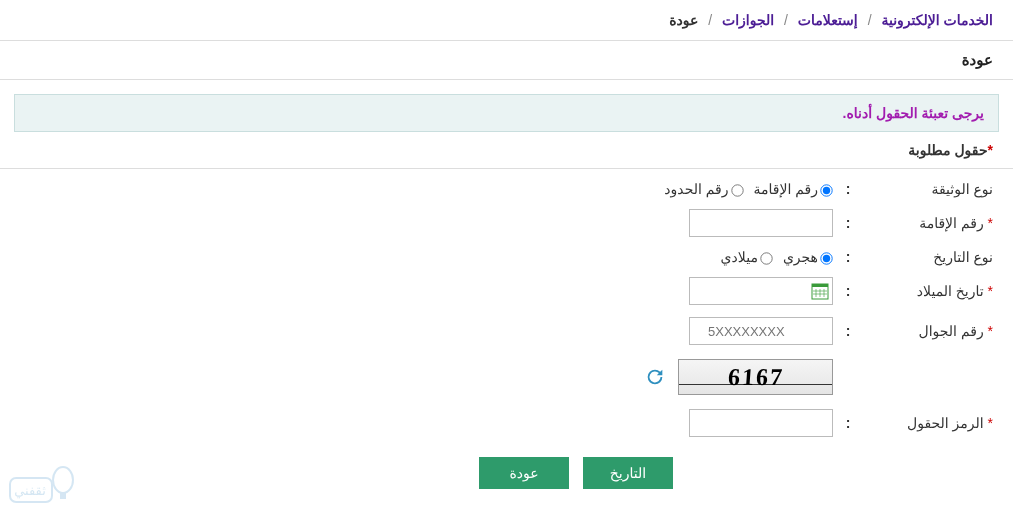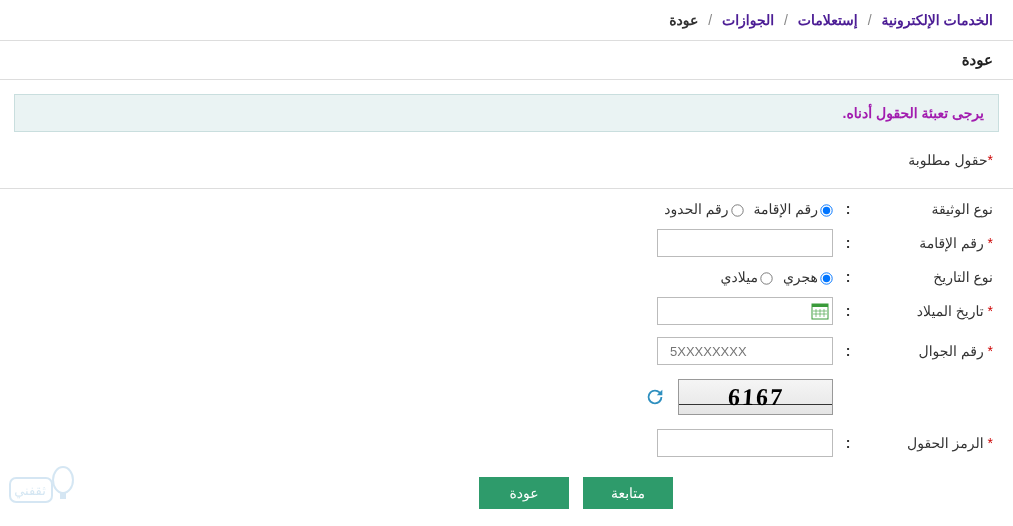--- a/index.html
+++ b/index.html
@@ -36,24 +36,24 @@
   border: 1px solid #c9dede;
   color: #a21caf;
   padding: 10px 14px;
   margin: 14px 14px 0 14px;
   font-weight: bold;
   font-size: 14px;
 }
 
 .required-note {
   border-bottom: 1px solid #ddd;
-  padding: 20px 20px;
+  padding: 10px 20px;
   font-size: 14px;
   color: #333;
-  font-weight: normal;
+  font-weight: bold;
 }
 .star { color: #c00; }
 
 .form-area { padding: 6px 20px 20px 20px; }
 
 .form-row {
   display: flex;
   align-items: center;
   padding: 6px 0;
 }
@@ -66,24 +66,24 @@
 .colon-col {
   width: 30px;
   text-align: center;
   font-weight: bold;
 }
 .field-col {
   flex: 0 0 auto;
 }
 
 input[type="text"] {
-  width: 176px;
+  width: 144px;
   height: 28px;
   border: 1px solid #bbb;
-  padding: 2px 12px;
+  padding: 2px 18px;
   font-family: inherit;
   font-size: 13px;
   direction: ltr;
   text-align: left;
 }
 
 .radio-group { display: flex; align-items: center; gap: 2px; }
 .radio-group label { margin-left: 8px; font-size: 14px; cursor: pointer; }
 .radio-group input[type="radio"] { margin-left: 2px; vertical-align: middle; transform: scale(0.95); }
 
@@ -251,21 +251,21 @@
 
   <div class="form-row">
     <div class="label-col"><span class="star">*</span> <span>الرمز الحقول</span></div>
     <div class="colon-col">:</div>
     <div class="field-col">
       <input type="text" style="">
     </div>
   </div>
 
   <div class="buttons">
-    <button class="btn">متابعة</button>
+    <button class="btn">التاريخ</button>
     <button class="btn">عودة</button>
   </div>
 
 </div>
 
 <svg class="watermark" width="70" height="55" viewBox="0 0 70 55">
   <ellipse cx="55" cy="20" rx="10" ry="13" fill="none" stroke="#5aa0d0" stroke-width="2"></ellipse>
   <rect x="52" y="33" width="6" height="6" fill="#5aa0d0"></rect>
   <rect x="2" y="18" width="42" height="24" rx="6" fill="#fff" stroke="#5aa0d0" stroke-width="2"></rect>
   <text x="22" y="35" font-size="13" font-family="Arial" fill="#5aa0d0" text-anchor="middle">ثقفني</text>

